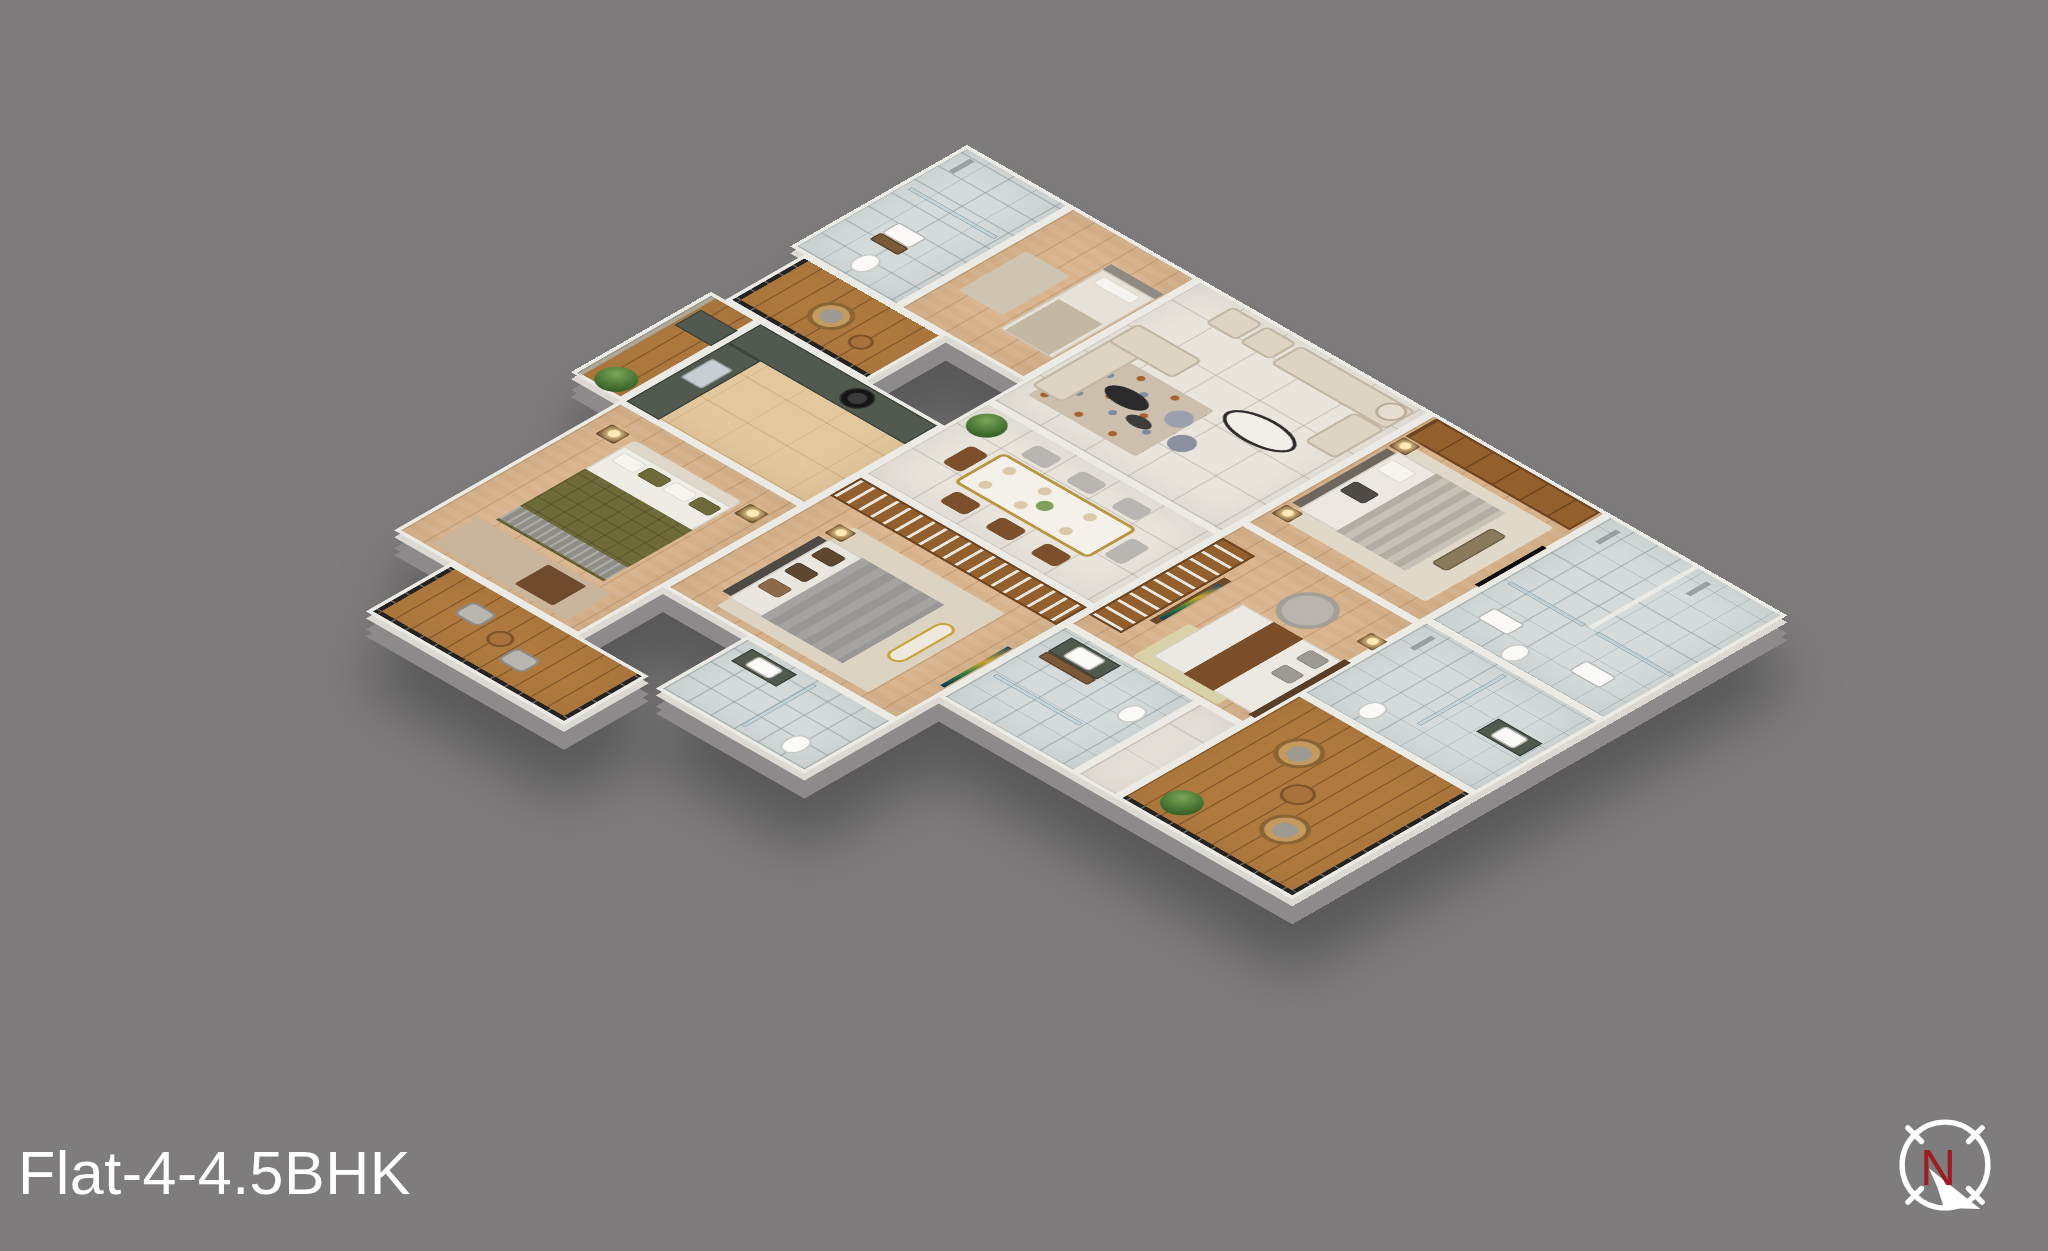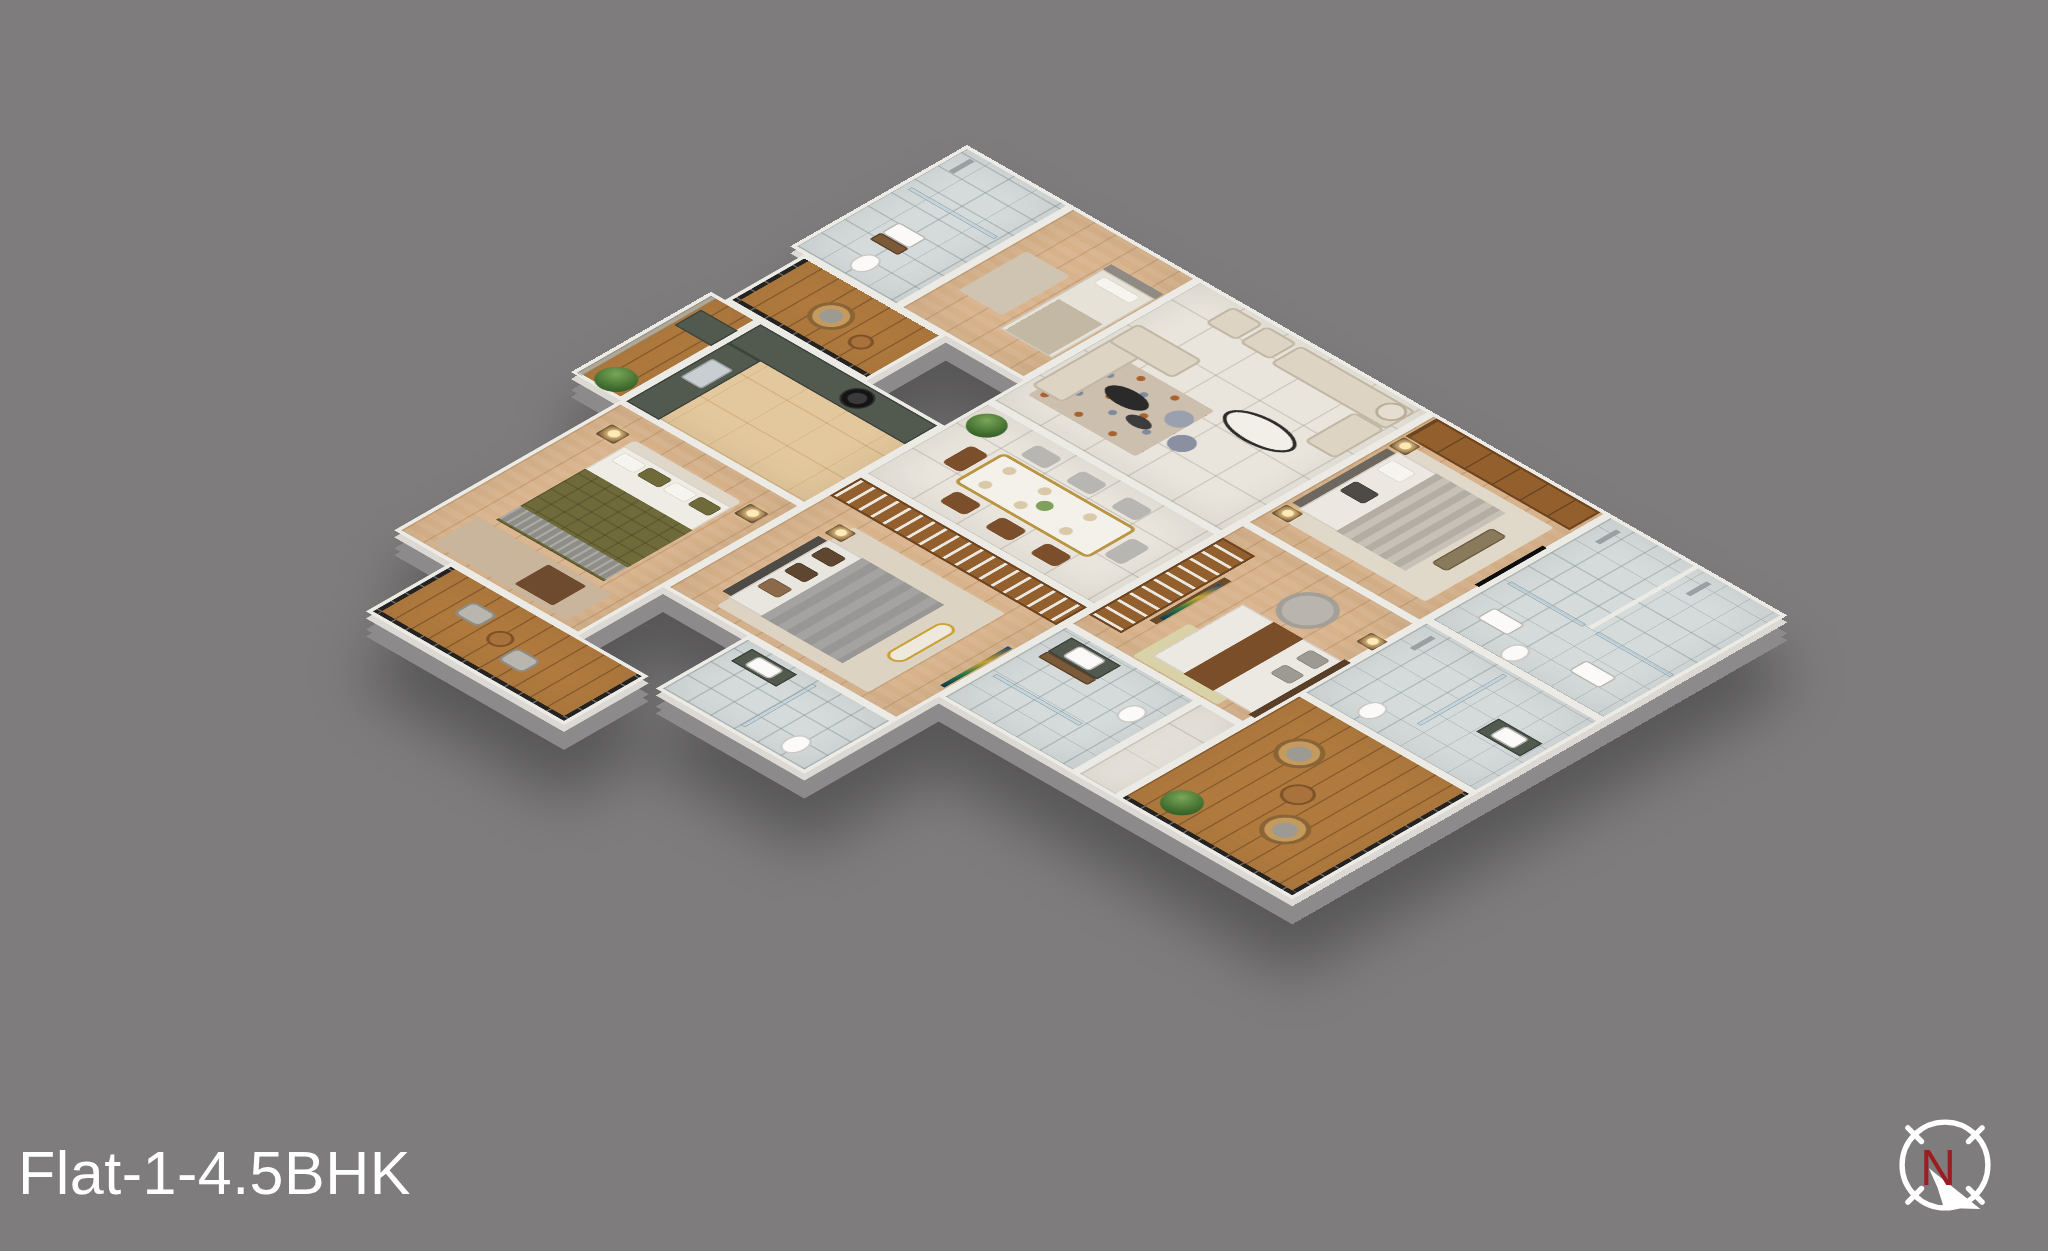--- a/index.html
+++ b/index.html
@@ -260,21 +260,21 @@
         <div class="rail rail-posts-v" style="left:0;top:0;width:6px;height:100%;"></div>
         <div class="rail rail-posts-v" style="right:0;top:0;width:6px;height:100%;"></div>
         <div class="f" style="left:58px;top:26px;width:36px;height:30px;background:#b9b5af;border:3px solid #8f8b85;border-radius:8px;"></div>
         <div class="f" style="left:146px;top:52px;width:36px;height:30px;background:#b9b5af;border:3px solid #8f8b85;border-radius:8px;"></div>
         <div class="f" style="left:110px;top:40px;width:28px;height:28px;border-radius:50%;background:#a9713b;border:3px solid #7c5128;"></div>
       </div>
 
     </div>
   </div>
 
-  <div class="plan-title">Flat-1-4.5BHK</div>
+  <div class="plan-title">Flat-4-4.5BHK</div>
 
   <svg class="compass" viewBox="0 0 110 110">
     <circle cx="55" cy="55" r="40" fill="none" stroke="#ffffff" stroke-width="5"></circle>
     <line x1="76.9" y1="33.1" x2="89.6" y2="20.4" stroke="#ffffff" stroke-width="5" stroke-linecap="round"></line>
     <line x1="33.1" y1="33.1" x2="20.4" y2="20.4" stroke="#ffffff" stroke-width="5" stroke-linecap="round"></line>
     <line x1="33.1" y1="76.9" x2="20.4" y2="89.6" stroke="#ffffff" stroke-width="5" stroke-linecap="round"></line>
     <line x1="76.9" y1="76.9" x2="89.6" y2="89.6" stroke="#ffffff" stroke-width="5" stroke-linecap="round"></line>
     <polygon points="40,58 88,96 54,95 48,76" fill="#ffffff"></polygon>
     <text x="32" y="74" font-size="46" fill="#9e1b20" font-family="Liberation Sans, sans-serif">N</text>
   </svg>

